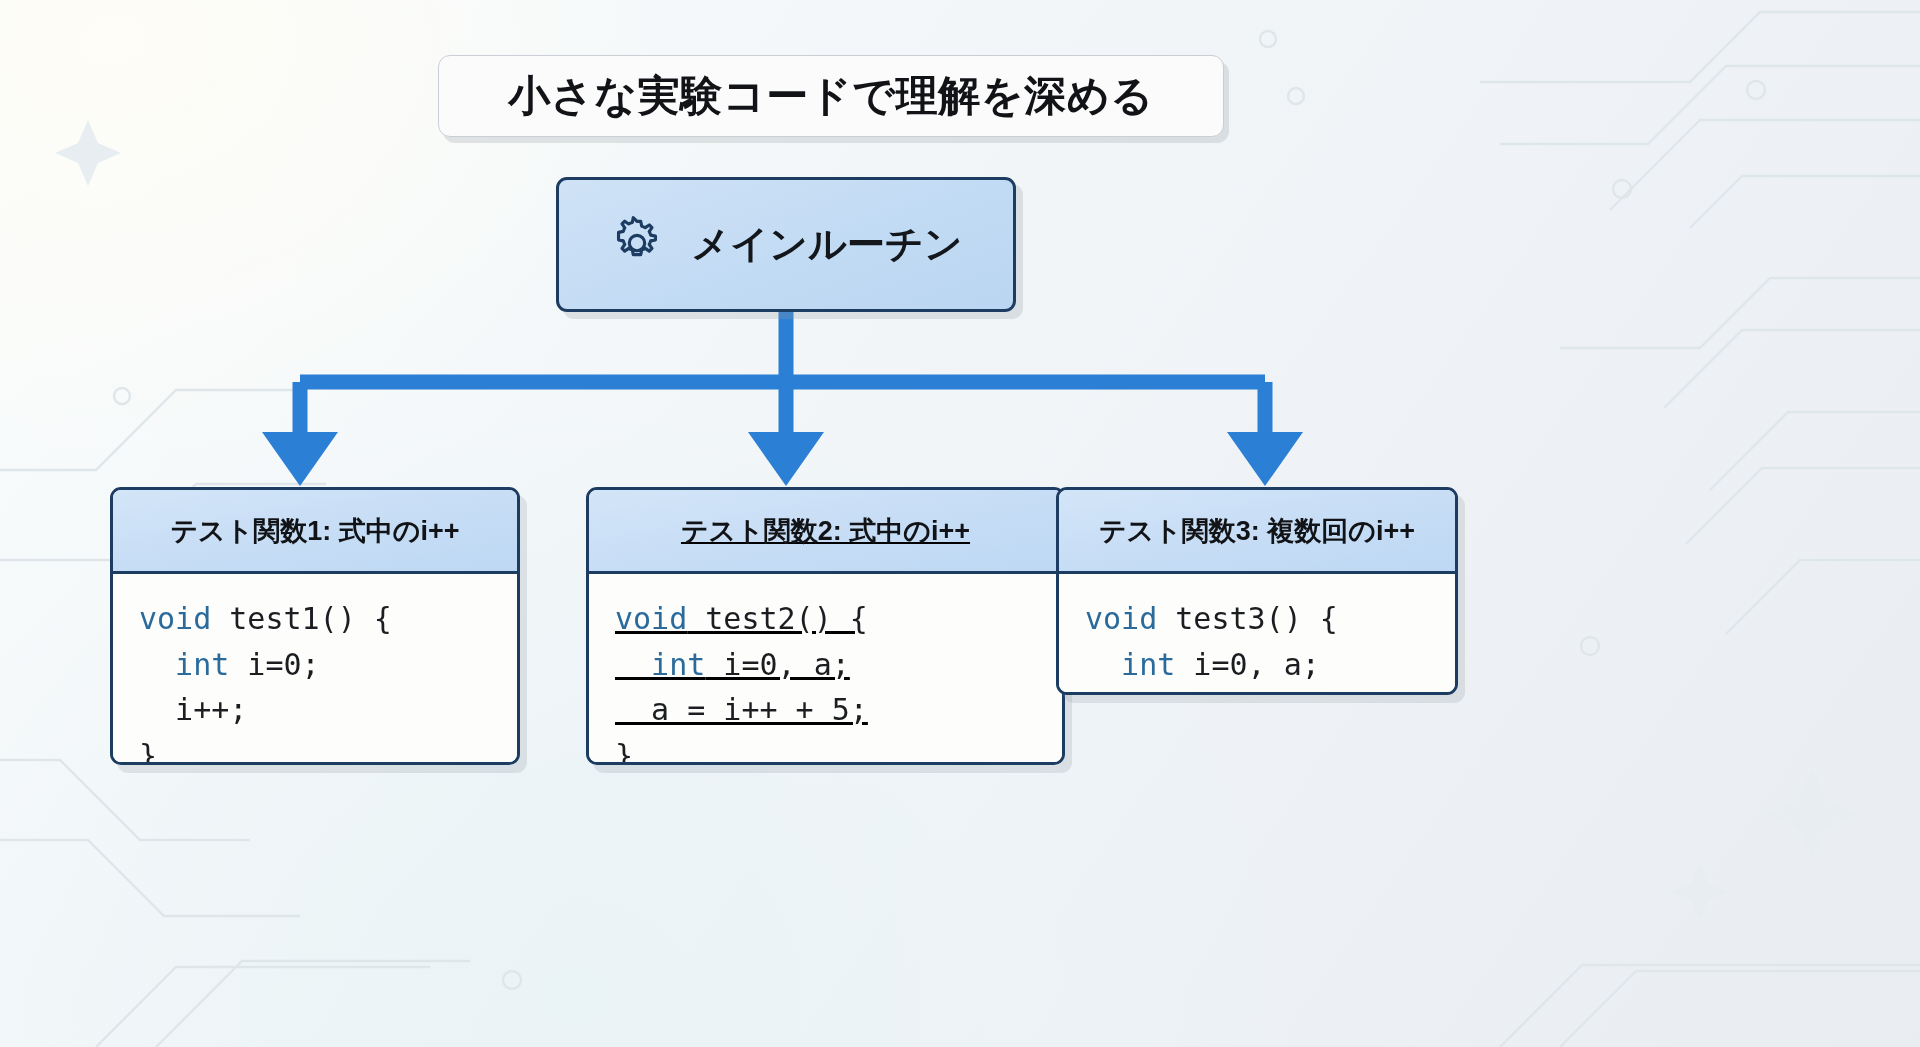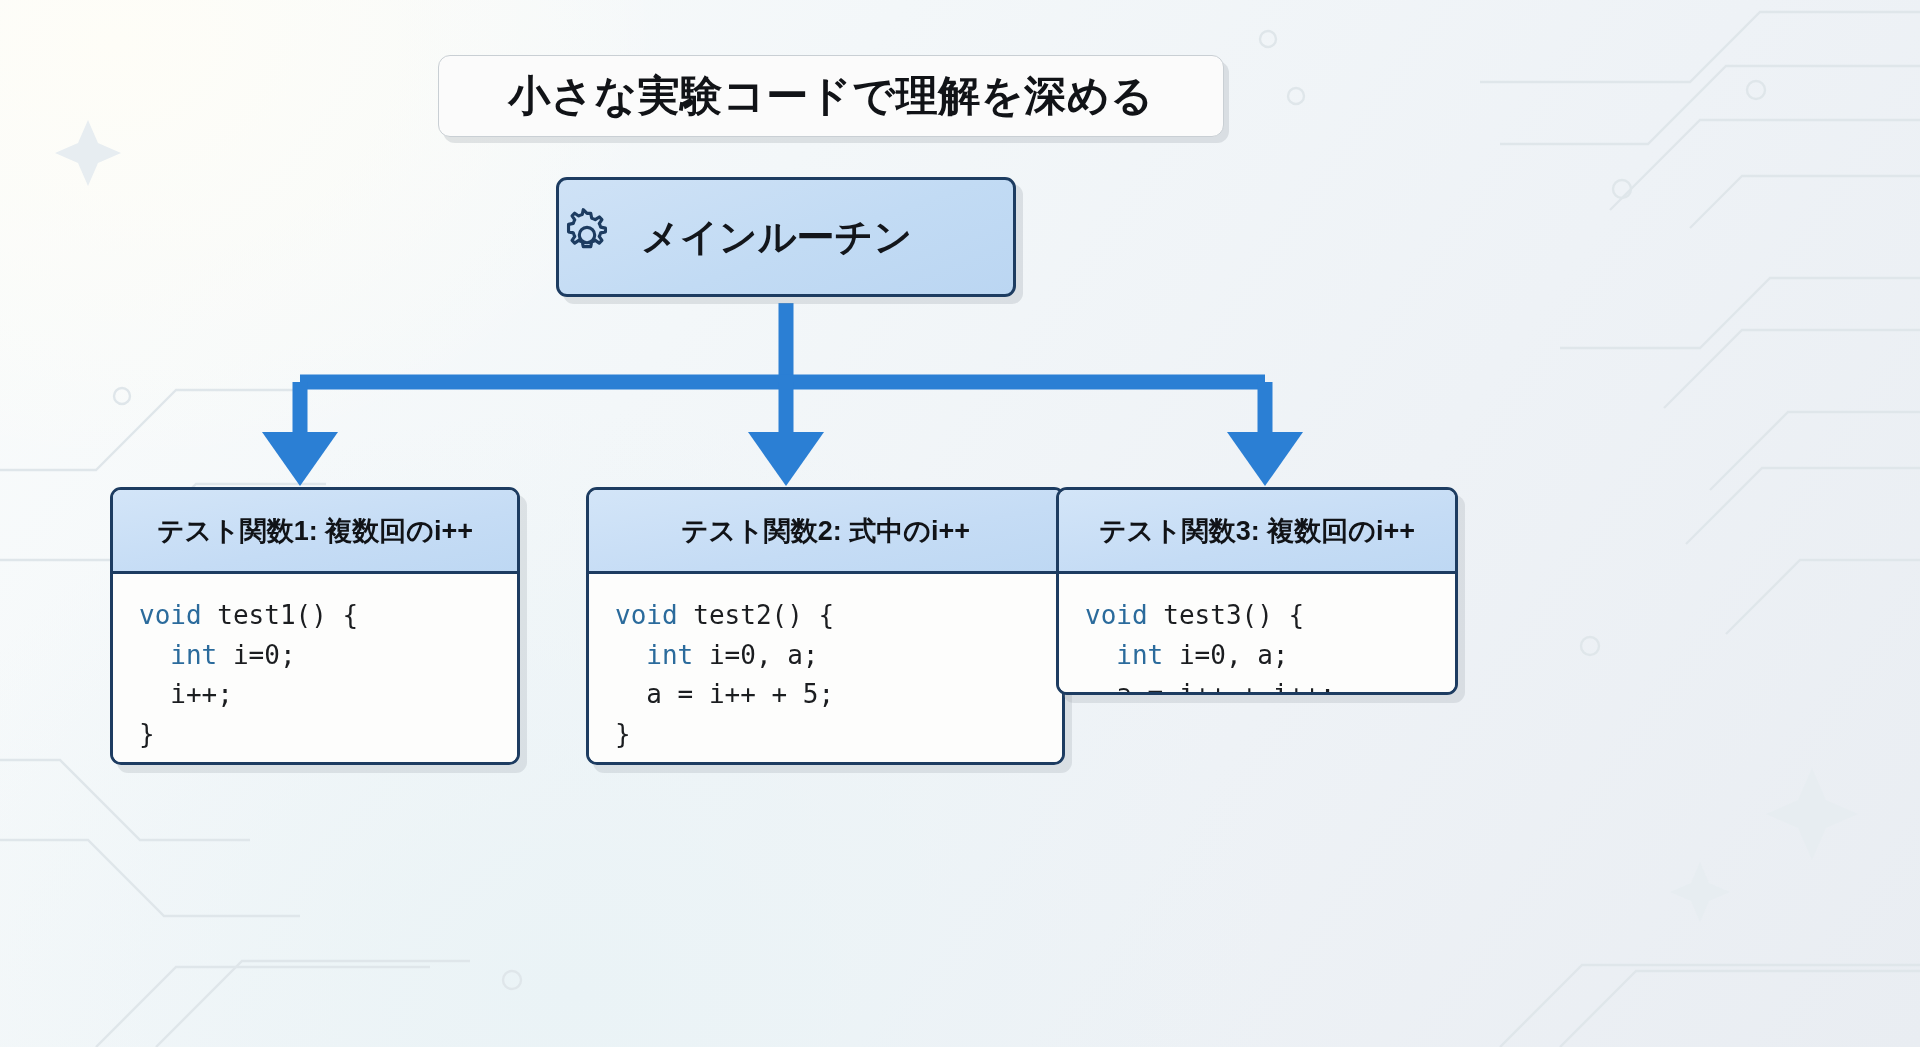--- a/index.html
+++ b/index.html
@@ -58,27 +58,28 @@
     letter-spacing: 0.5px;
     white-space: nowrap;
   }
 
   
   #main-node {
     position: absolute;
     left: 556px;
     top: 177px;
     width: 460px;
-    height: 120px;
+    height: 135px;
     border: 3px solid #1d3c61;
     border-radius: 11px;
     background: linear-gradient(160deg, #cfe2f6 0%, #c2dbf4 55%, #bbd6f2 100%);
     box-shadow: 7px 7px 0 rgba(150,158,166,0.26);
     display: flex;
     align-items: center;
+    justify-content: center;
     gap: 26px;
   }
   #main-node .node-label {
     font-size: 38px;
     font-weight: 700;
     color: #13161b;
     white-space: nowrap;
   }
   .gear-icon { flex: 0 0 auto; display: block; }
 
@@ -113,29 +114,29 @@
   .test-box .box-header .header-text {
     font-size: 27px;
     font-weight: 700;
     color: #111317;
     white-space: nowrap;
   }
   .test-box .box-code {
     background: #fdfdfc;
     padding: 22px 26px 18px 26px;
     font-family: "DejaVu Sans Mono", "Liberation Mono", monospace;
-    font-size: 26px;
+    font-size: 30px;
     line-height: 1.52;
     color: #1b1d20;
     white-space: pre;
   }
   .test-box .box-code .kw { color: #2b6b9c; }
 
   #box-1 { left: 110px;  top: 487px; width: 410px; height: 278px; }
-  #box-2 { left: 586px;  top: 487px; width: 479px; height: 278px; }
+  #box-2 { left: 586px;  top: 487px; width: 479px; height: 278px; text-decoration: underline; }
   #box-3 { left: 1056px; top: 487px; width: 402px; height: 208px; }
 </style>
 </head>
 <body>
 
 <div id="canvas"></div>
 
 <svg id="bg-circuit" viewBox="0 0 1920 1047" xmlns="http://www.w3.org/2000/svg">
   <g fill="none" stroke="#dfe6ea" stroke-width="2.4">
     <path d="M1920 12 H1760 L1690 82 H1480"></path>
@@ -199,21 +200,21 @@
     <svg width="56" height="56" viewBox="0 0 48 48" xmlns="http://www.w3.org/2000/svg">
       <path d="M24 5.5 l3.2 0 0.85 4.1 a14.8 14.8 0 0 1 3.05 1.26 l3.45-2.35 2.26 2.26 -2.35 3.45 a14.8 14.8 0 0 1 1.26 3.05 l4.1 0.85 0 3.2 -4.1 0.85 a14.8 14.8 0 0 1-1.26 3.05 l2.35 3.45 -2.26 2.26 -3.45-2.35 a14.8 14.8 0 0 1-3.05 1.26 l-0.85 4.1 -3.2 0 -3.2 0 -0.85-4.1 a14.8 14.8 0 0 1-3.05-1.26 l-3.45 2.35 -2.26-2.26 2.35-3.45 a14.8 14.8 0 0 1-1.26-3.05 l-4.1-0.85 0-3.2 0-3.2 4.1-0.85 a14.8 14.8 0 0 1 1.26-3.05 l-2.35-3.45 2.26-2.26 3.45 2.35 a14.8 14.8 0 0 1 3.05-1.26 l0.85-4.1 z" fill="none" stroke="#1d3c61" stroke-width="2.7" stroke-linejoin="round"></path>
       <circle cx="24" cy="24" r="6.6" fill="none" stroke="#1d3c61" stroke-width="2.7"></circle>
     </svg>
   </span>
   <span class="node-label">メインルーチン</span>
 </div>
 
 <div class="test-box" id="box-1">
   <div class="box-header">
-    <span class="header-text">テスト関数1: 複数回のi++</span>
+    <span class="header-text">テスト関数1: 式中のi++</span>
   </div>
   <div class="box-code"><span class="kw">void</span> test1() {
 <span class="kw">  int</span> i=0;
   i++;
 }</div>
 </div>
 
 <div class="test-box" id="box-2">
   <div class="box-header">
     <span class="header-text">テスト関数2: 式中のi++</span>

